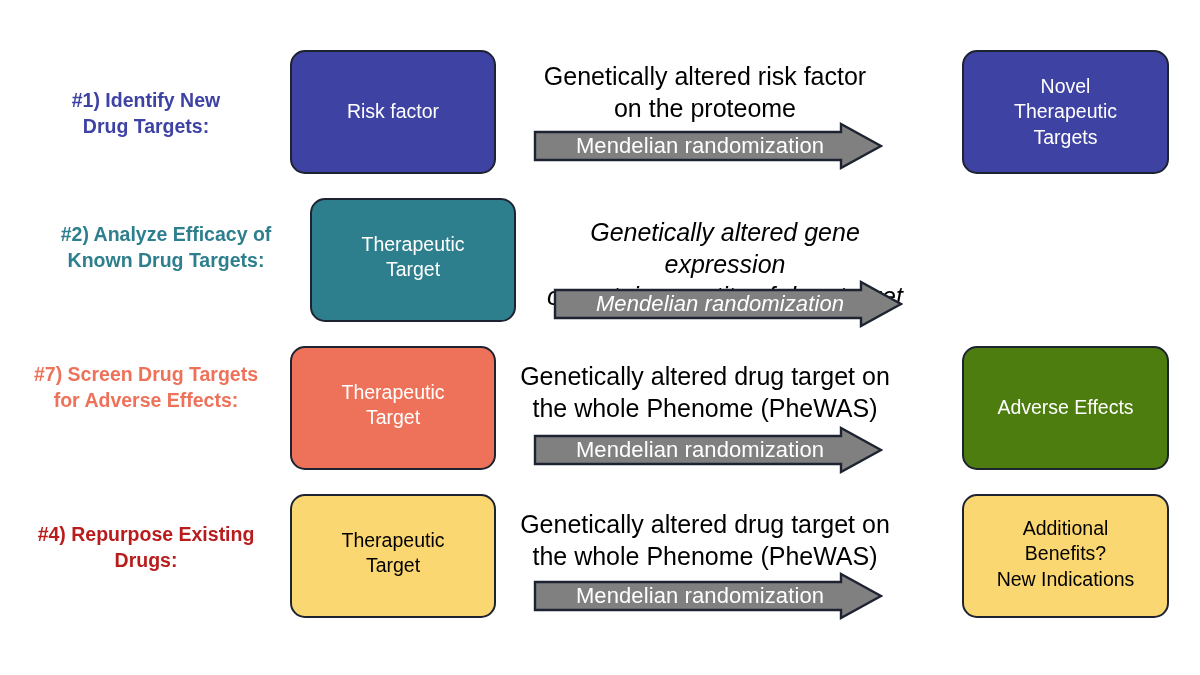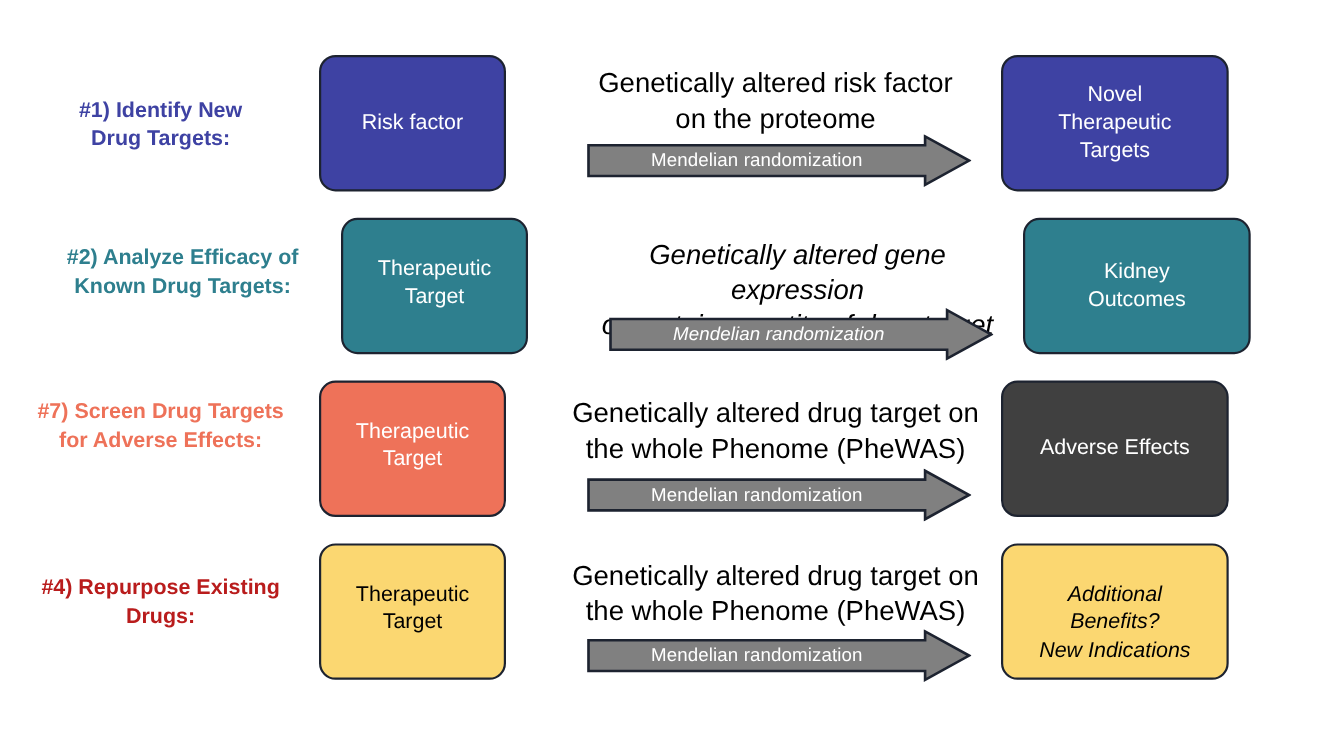--- a/index.html
+++ b/index.html
@@ -49,22 +49,22 @@
     border-radius: 15px;
     box-sizing: border-box;
     display: flex;
     justify-content: center;
     font-size: 19.5px;
     line-height: 1.3;
     text-align: center;
     white-space: pre-line;
     padding: 0 8px;
   }
-  .node.left  { left: 290px;  width: 170px; justify-content: flex-end; }
-  .node.right { left: 910px;  width: 207px; }
+  .node.left  { left: 290px;  width: 206px; justify-content: flex-end; }
+  .node.right { left: 962px;  width: 207px; }
 
   .node-text { display: block; width: 100%; }
 
   
   .mid {
     position: absolute;
     left: 519px;
     width: 372px;
   }
   .mid-caption {
@@ -80,28 +80,28 @@
 
   .arrow-wrap {
     position: absolute;
     left: 14px;
     width: 350px;
     height: 48px;
   }
   .arrow-wrap svg { display: block; width: 350px; height: 48px; }
   .arrow-label {
     position: absolute;
-    left: 0;
+    left: 12px;
     top: 0;
     width: 310px;
     height: 48px;
     display: flex;
     align-items: center;
     justify-content: center;
-    font-size: 17px;
+    font-size: 22px;
     color: #ffffff;
     letter-spacing: 0.1px;
   }
 </style>
 </head>
 <body>
 
 <div id="diagram">
 
   <div class="row" style="top:50px;height:124px;">
@@ -143,24 +143,20 @@
       <div class="mid-caption" style="top:18px;">Genetically altered gene expression
 or protein quantity of drug target</div>
       <div class="arrow-wrap" style="top:82px;">
         <svg viewBox="0 0 350 48" preserveAspectRatio="none">
           <polygon points="2,10 308,10 308,2 348,24 308,46 308,38 2,38" fill="#808080" stroke="#1d2330" stroke-width="2.4" stroke-linejoin="miter"></polygon>
         </svg>
         <div class="arrow-label">Mendelian randomization</div>
       </div>
     </div>
 
-    <div class="node right" style="top:0px;height:124px;background:#2E7F8E;color:#ffffff;align-items:center;">
-      <span class="node-text">Kidney
-Outcomes</span>
-    </div>
   </div>
 
   <div class="row" style="top:346px;height:124px;">
     <div class="step-label" style="top:16px;color:#EE7259;">#7) Screen Drug Targets
 for Adverse Effects:</div>
 
     <div class="node left" style="top:0px;height:124px;background:#EE7259;color:#ffffff;align-items:flex-start;padding-top:32px;">
       <span class="node-text">Therapeutic
 Target</span>
     </div>
@@ -169,21 +165,21 @@
       <div class="mid-caption" style="top:14px;">Genetically altered drug target on
 the whole Phenome (PheWAS)</div>
       <div class="arrow-wrap" style="top:80px;">
         <svg viewBox="0 0 350 48" preserveAspectRatio="none">
           <polygon points="2,10 308,10 308,2 348,24 308,46 308,38 2,38" fill="#808080" stroke="#1d2330" stroke-width="2.4" stroke-linejoin="miter"></polygon>
         </svg>
         <div class="arrow-label">Mendelian randomization</div>
       </div>
     </div>
 
-    <div class="node right" style="top:0px;height:124px;background:#404040;color:#ffffff;align-items:center;">
+    <div class="node right" style="top:0px;height:124px;background:#4d7c0f;color:#ffffff;align-items:center;">
       <span class="node-text">Adverse Effects</span>
     </div>
   </div>
 
   <div class="row" style="top:494px;height:124px;">
     <div class="step-label" style="top:28px;color:#b91c1c;">#4) Repurpose Existing
 Drugs:</div>
 
     <div class="node left" style="top:0px;height:124px;background:#FBD771;color:#000000;align-items:flex-start;padding-top:32px;">
       <span class="node-text">Therapeutic
@@ -194,20 +190,20 @@
       <div class="mid-caption" style="top:14px;">Genetically altered drug target on
 the whole Phenome (PheWAS)</div>
       <div class="arrow-wrap" style="top:78px;">
         <svg viewBox="0 0 350 48" preserveAspectRatio="none">
           <polygon points="2,10 308,10 308,2 348,24 308,46 308,38 2,38" fill="#808080" stroke="#1d2330" stroke-width="2.4" stroke-linejoin="miter"></polygon>
         </svg>
         <div class="arrow-label">Mendelian randomization</div>
       </div>
     </div>
 
-    <div class="node right" style="top:0px;height:124px;background:#FBD771;color:#000000;align-items:center;padding-top:20px;font-style:italic;">
+    <div class="node right" style="top:0px;height:124px;background:#FBD771;color:#000000;align-items:flex-start;padding-top:20px;">
       <span class="node-text">Additional
 Benefits?
 New Indications</span>
     </div>
   </div>
 
 </div>
 
 </body></html>

